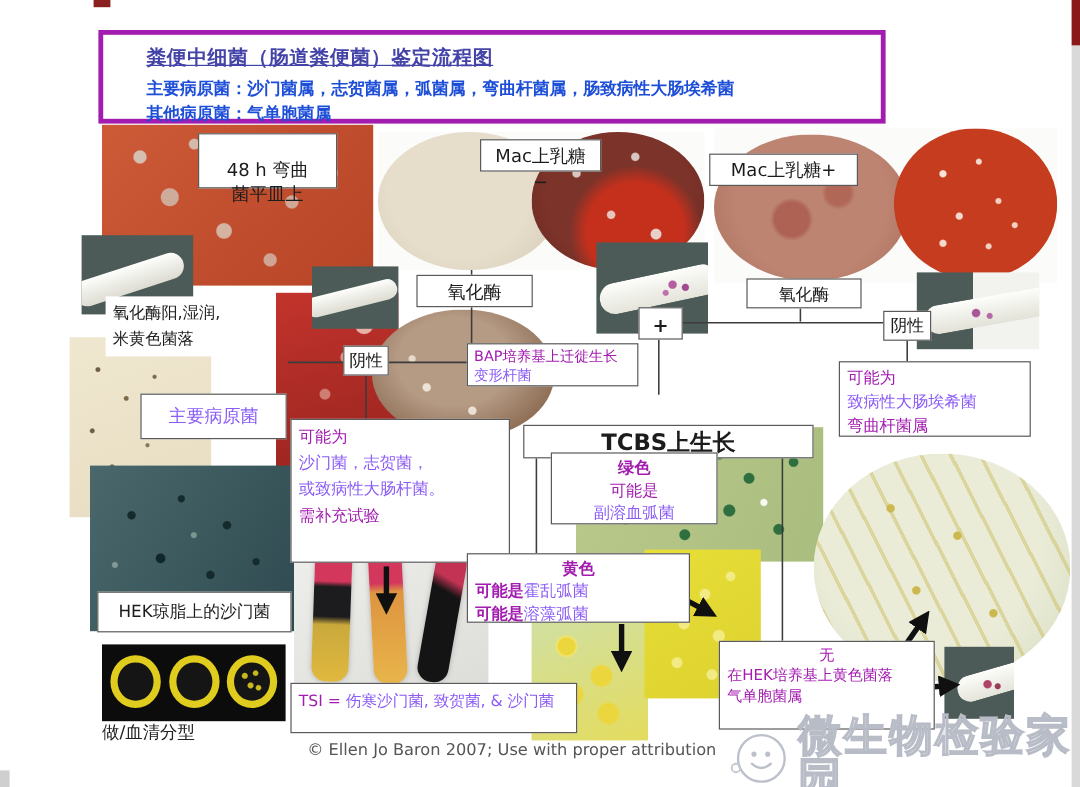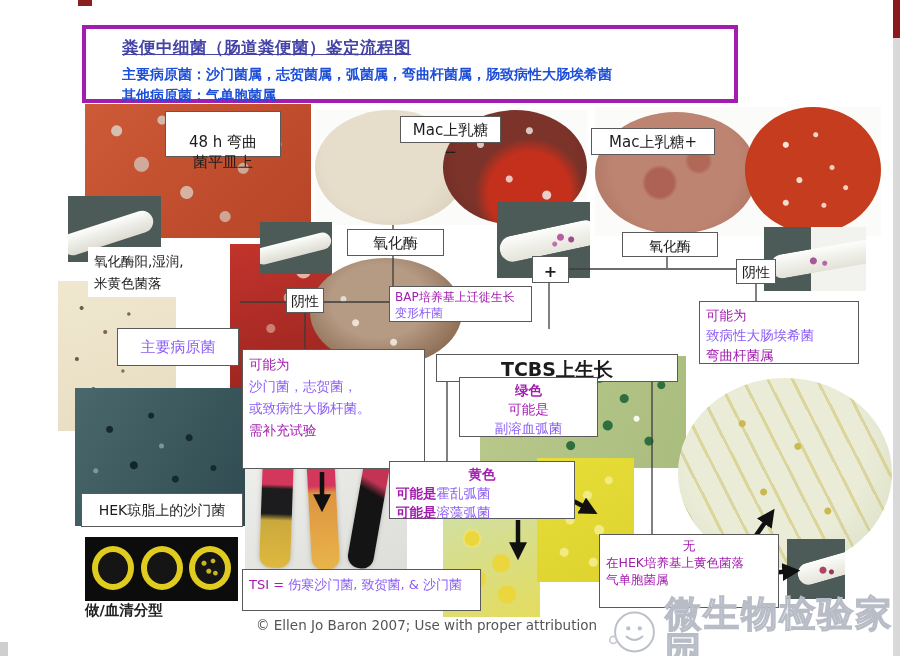--- a/index.html
+++ b/index.html
@@ -209,21 +209,21 @@
   #boxposnote{left:88px;top:247px;width:142px;height:50px;font-size:13.5px;line-height:22px;}
   #bcampylo{left:117px;top:328px;width:122px;height:38px;font-size:15px;padding-top:8px;}
   #bpossleft{left:242px;top:349px;width:183px;height:120px;font-size:13.5px;line-height:22px;}
   #bgreen{left:459px;top:377px;width:139px;height:60px;font-size:13.5px;line-height:19px;}
   #byellow{left:389px;top:461px;width:186px;height:58px;font-size:13.5px;line-height:19px;}
   #bpossright{left:699px;top:301px;width:160px;height:63px;font-size:13.5px;line-height:20px;}
   #bheklabel{left:81px;top:493px;width:162px;height:34px;font-size:14px;padding-top:6px;}
   #bnone{left:599px;top:534px;width:180px;height:74px;font-size:12.5px;line-height:17px;padding:2px 6px;}
   #btsi{left:242px;top:569px;width:239px;height:42px;font-size:13px;padding-top:6px;}
   
-  #serotype{left:85px;top:601px;font-size:14.5px;font-weight:700;color:#222;}
+  #serotype{left:85px;top:601px;font-size:14.5px;font-weight:400;color:#222;}
   #copyright{left:256px;top:617px;font-size:13.5px;color:#555;}
   
   #watermark{left:608px;top:596px;z-index:6;display:flex;align-items:center;gap:6px;}
   #wm-text{
     font-size:36px;font-weight:bold;letter-spacing:2px;color:rgba(176,180,190,.28);
     -webkit-text-stroke:1.2px #b8bcc6;line-height:1;}
   
   .artifact{position:absolute;z-index:0;}
 </style>
 </head>

